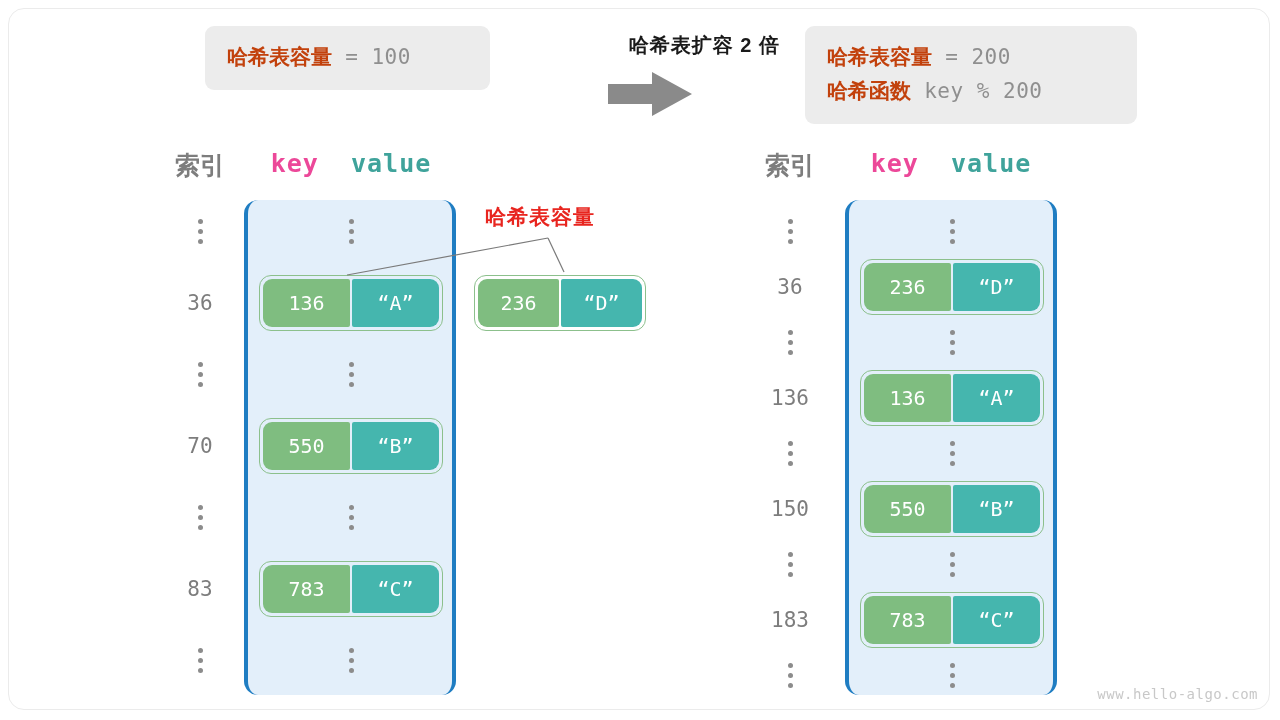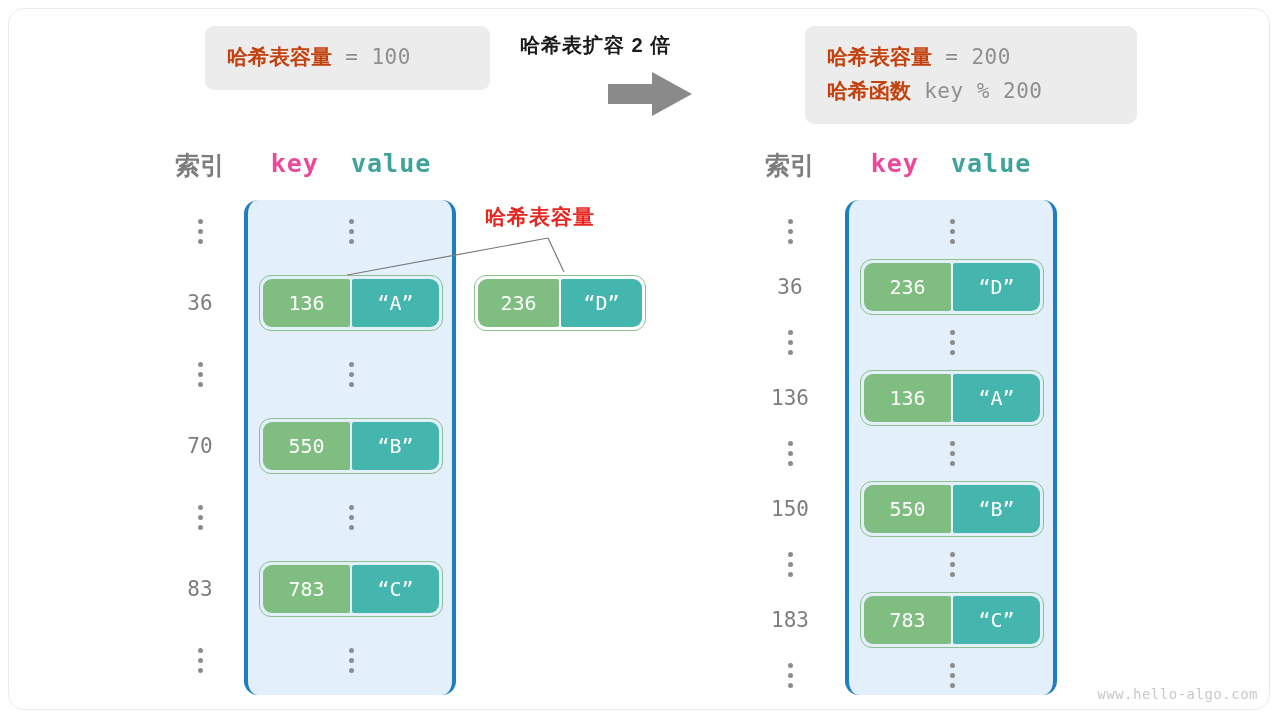--- a/index.html
+++ b/index.html
@@ -50,21 +50,21 @@
   }
 
   #info-left  { left: 205px; top: 26px; width: 285px; }
   #info-right { left: 805px; top: 26px; width: 332px; }
 
   
   #center-caption {
     position: absolute;
     left: 520px; top: 32px;
     width: 260px;
-    text-align: left;
+    text-align: right;
     font-size: 20px;
     font-weight: bold;
     color: #1a1a1a;
     letter-spacing: 1px;
   }
   #arrow-wrap {
     position: absolute;
     left: 520px; top: 72px;
     width: 260px;
     display: flex;

